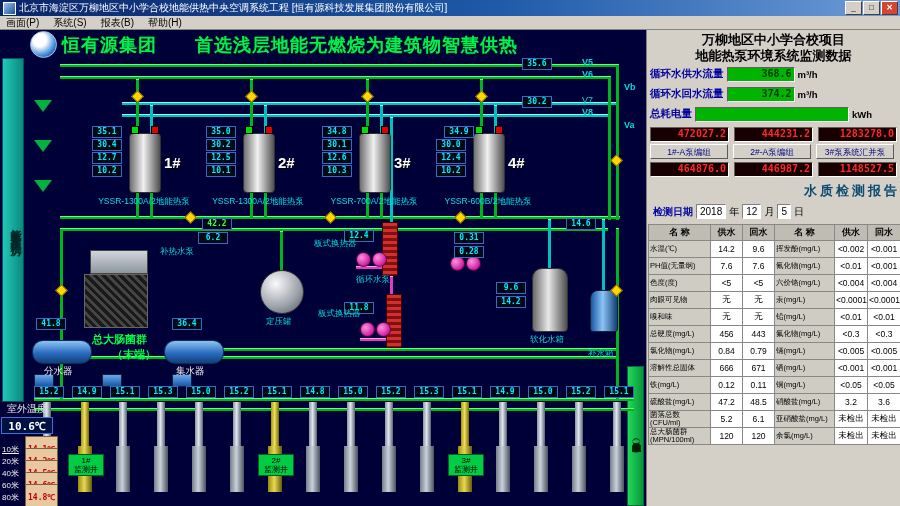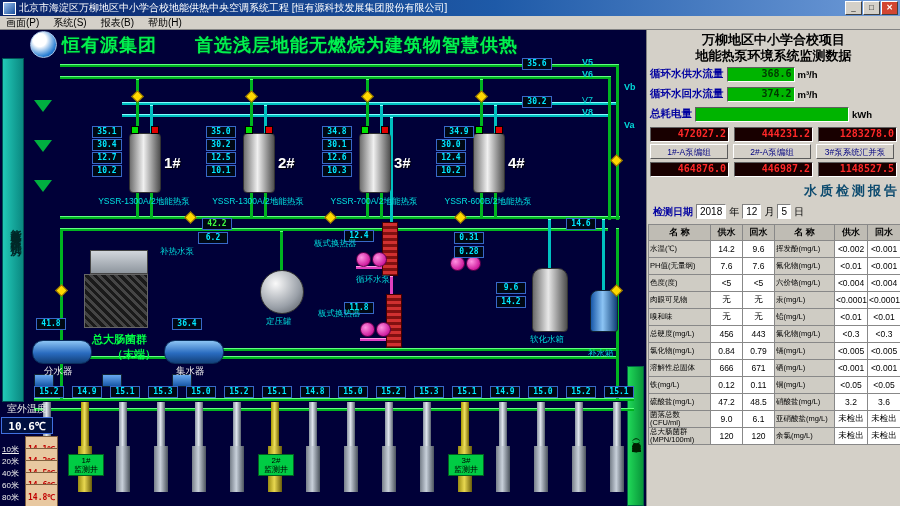--- a/index.html
+++ b/index.html
@@ -495,21 +495,21 @@
           <tr>
             <td class="name">硫酸盐(mg/L)</td>
             <td>47.2</td>
             <td>48.5</td>
             <td class="name">硝酸盐(mg/L)</td>
             <td>3.2</td>
             <td>3.6</td>
           </tr>
           <tr>
             <td class="name">菌落总数(CFU/ml)</td>
-            <td>9.0</td>
+            <td>5.2</td>
             <td>6.1</td>
             <td class="name">亚硝酸盐(mg/L)</td>
             <td>未检出</td>
             <td>未检出</td>
           </tr>
           <tr>
             <td class="name">总大肠菌群(MPN/100ml)</td>
             <td>120</td>
             <td>120</td>
             <td class="name">余氯(mg/L)</td>

